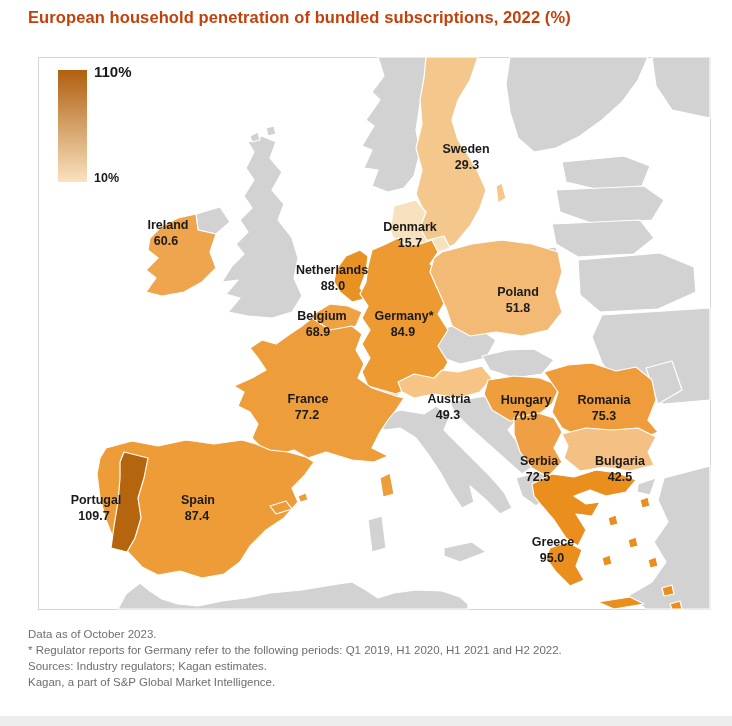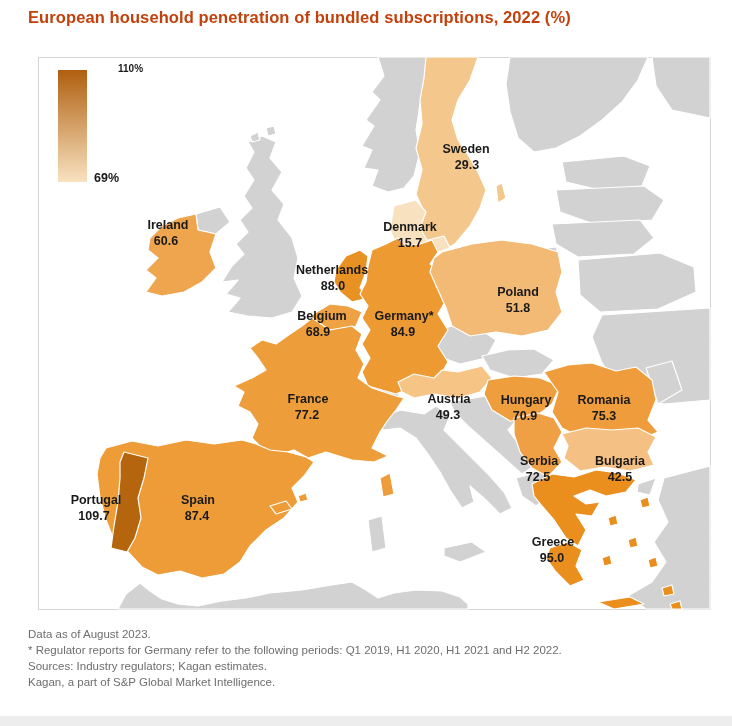--- a/index.html
+++ b/index.html
@@ -7,21 +7,21 @@
        font-family:"Liberation Sans",sans-serif;}
   .title{position:absolute;left:28px;top:8px;width:690px;
          font-size:16.5px;font-weight:700;color:#c2410c;letter-spacing:.1px;}
   .map-panel{position:absolute;left:38px;top:57px;width:673px;height:553px;
              border:1px solid #d6d6d6;box-sizing:border-box;background:#ffffff;}
   .map-svg{position:absolute;left:38px;top:57px;width:673px;height:553px;}
   .map-svg path{stroke:#ffffff;stroke-width:1.2;stroke-linejoin:round;}
   .labels text{font-family:"Liberation Sans",sans-serif;font-weight:700;
                font-size:12.5px;fill:#1a1a1a;text-anchor:middle;}
   .legend-bar{position:absolute;left:58px;top:70px;width:29px;height:112px;}
-  .legend-max{position:absolute;left:94px;top:63px;font-size:10px;font-weight:700;color:#1a1a1a;margin-left:24px;}
+  .legend-max{position:absolute;left:94px;top:63px;font-size:15px;font-weight:700;color:#1a1a1a;}
   .legend-min{position:absolute;left:94px;top:171px;font-size:12.5px;font-weight:700;color:#1a1a1a;}
   .footnotes{position:absolute;left:28px;top:626px;width:690px;
              font-size:11.5px;line-height:16px;color:#6e6e6e;}
   .bottom-strip{position:absolute;left:0;top:716px;width:732px;height:10px;background:#ededed;}
 </style>
 </head>
 <body>
 
 <div class="title">European household penetration of bundled subscriptions, 2022 (%)</div>
 
@@ -121,22 +121,22 @@
     <text x="94" y="520">109.7</text>
     <text x="198" y="504">Spain</text>
     <text x="197" y="520">87.4</text>
     <text x="553" y="546">Greece</text>
     <text x="552" y="562">95.0</text>
   </g>
 </svg>
 
 <div class="legend-bar" style="background: linear-gradient(rgb(176, 95, 15), rgb(249, 226, 192));"></div>
 <div class="legend-max">110%</div>
-<div class="legend-min">69%</div>
+<div class="legend-min">10%</div>
 
 <div class="footnotes">
-  <div>Data as of August 2023.</div>
+  <div>Data as of October 2023.</div>
   <div>* Regulator reports for Germany refer to the following periods: Q1 2019, H1 2020, H1 2021 and H2 2022.</div>
   <div>Sources: Industry regulators; Kagan estimates.</div>
   <div>Kagan, a part of S&amp;P Global Market Intelligence.</div>
 </div>
 
 <div class="bottom-strip" style="background: rgb(237, 237, 237);"></div>
 
 </body></html>

